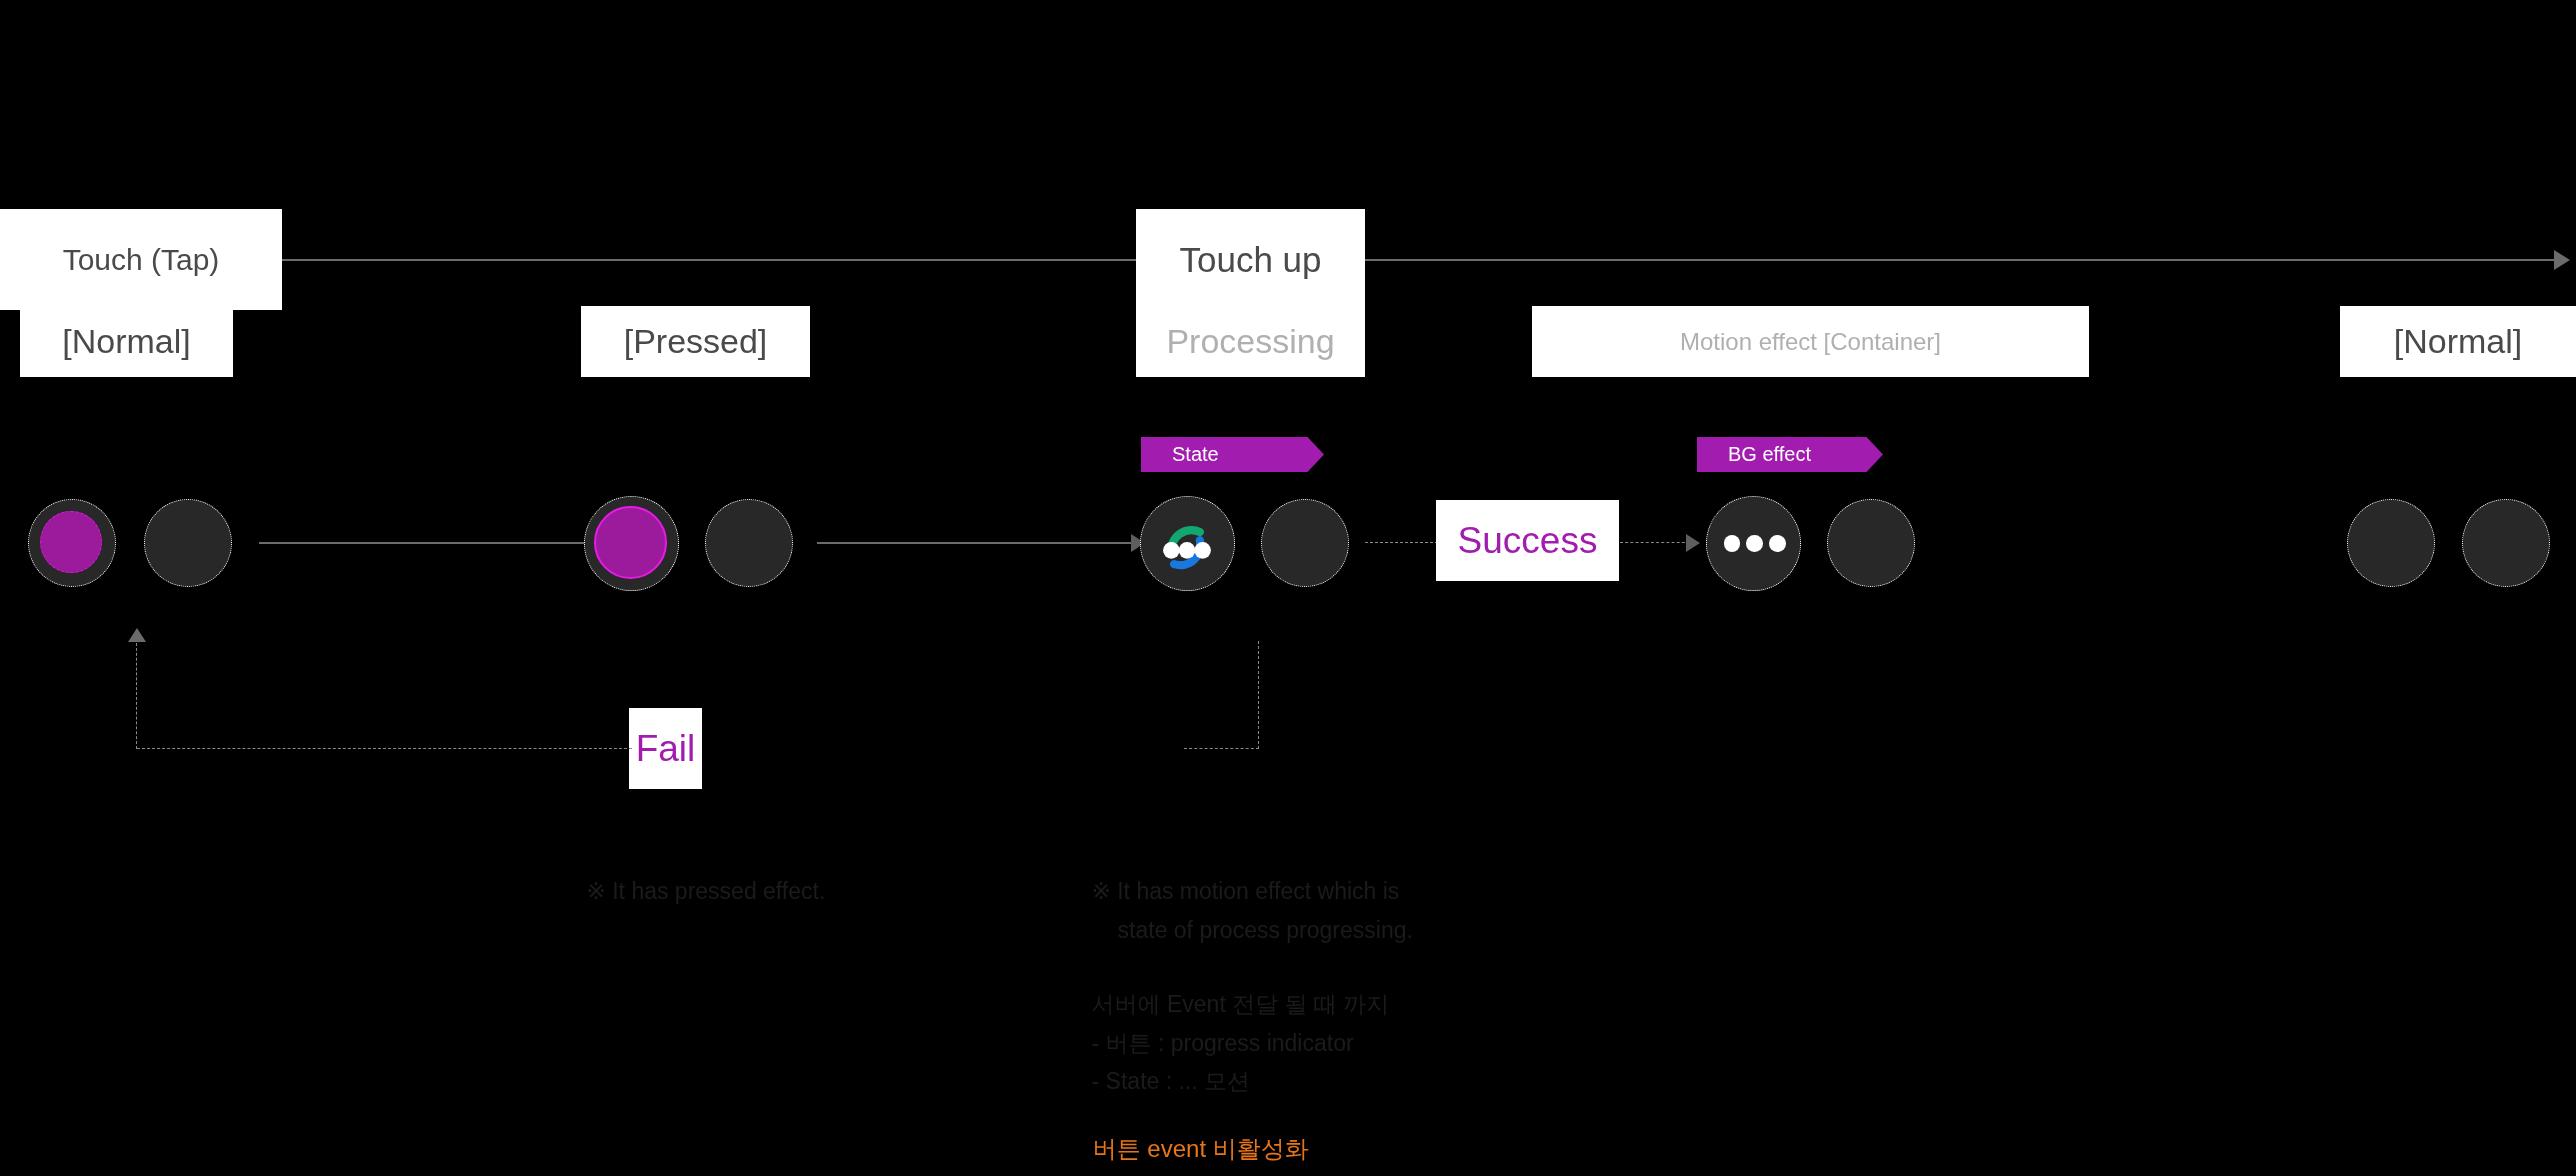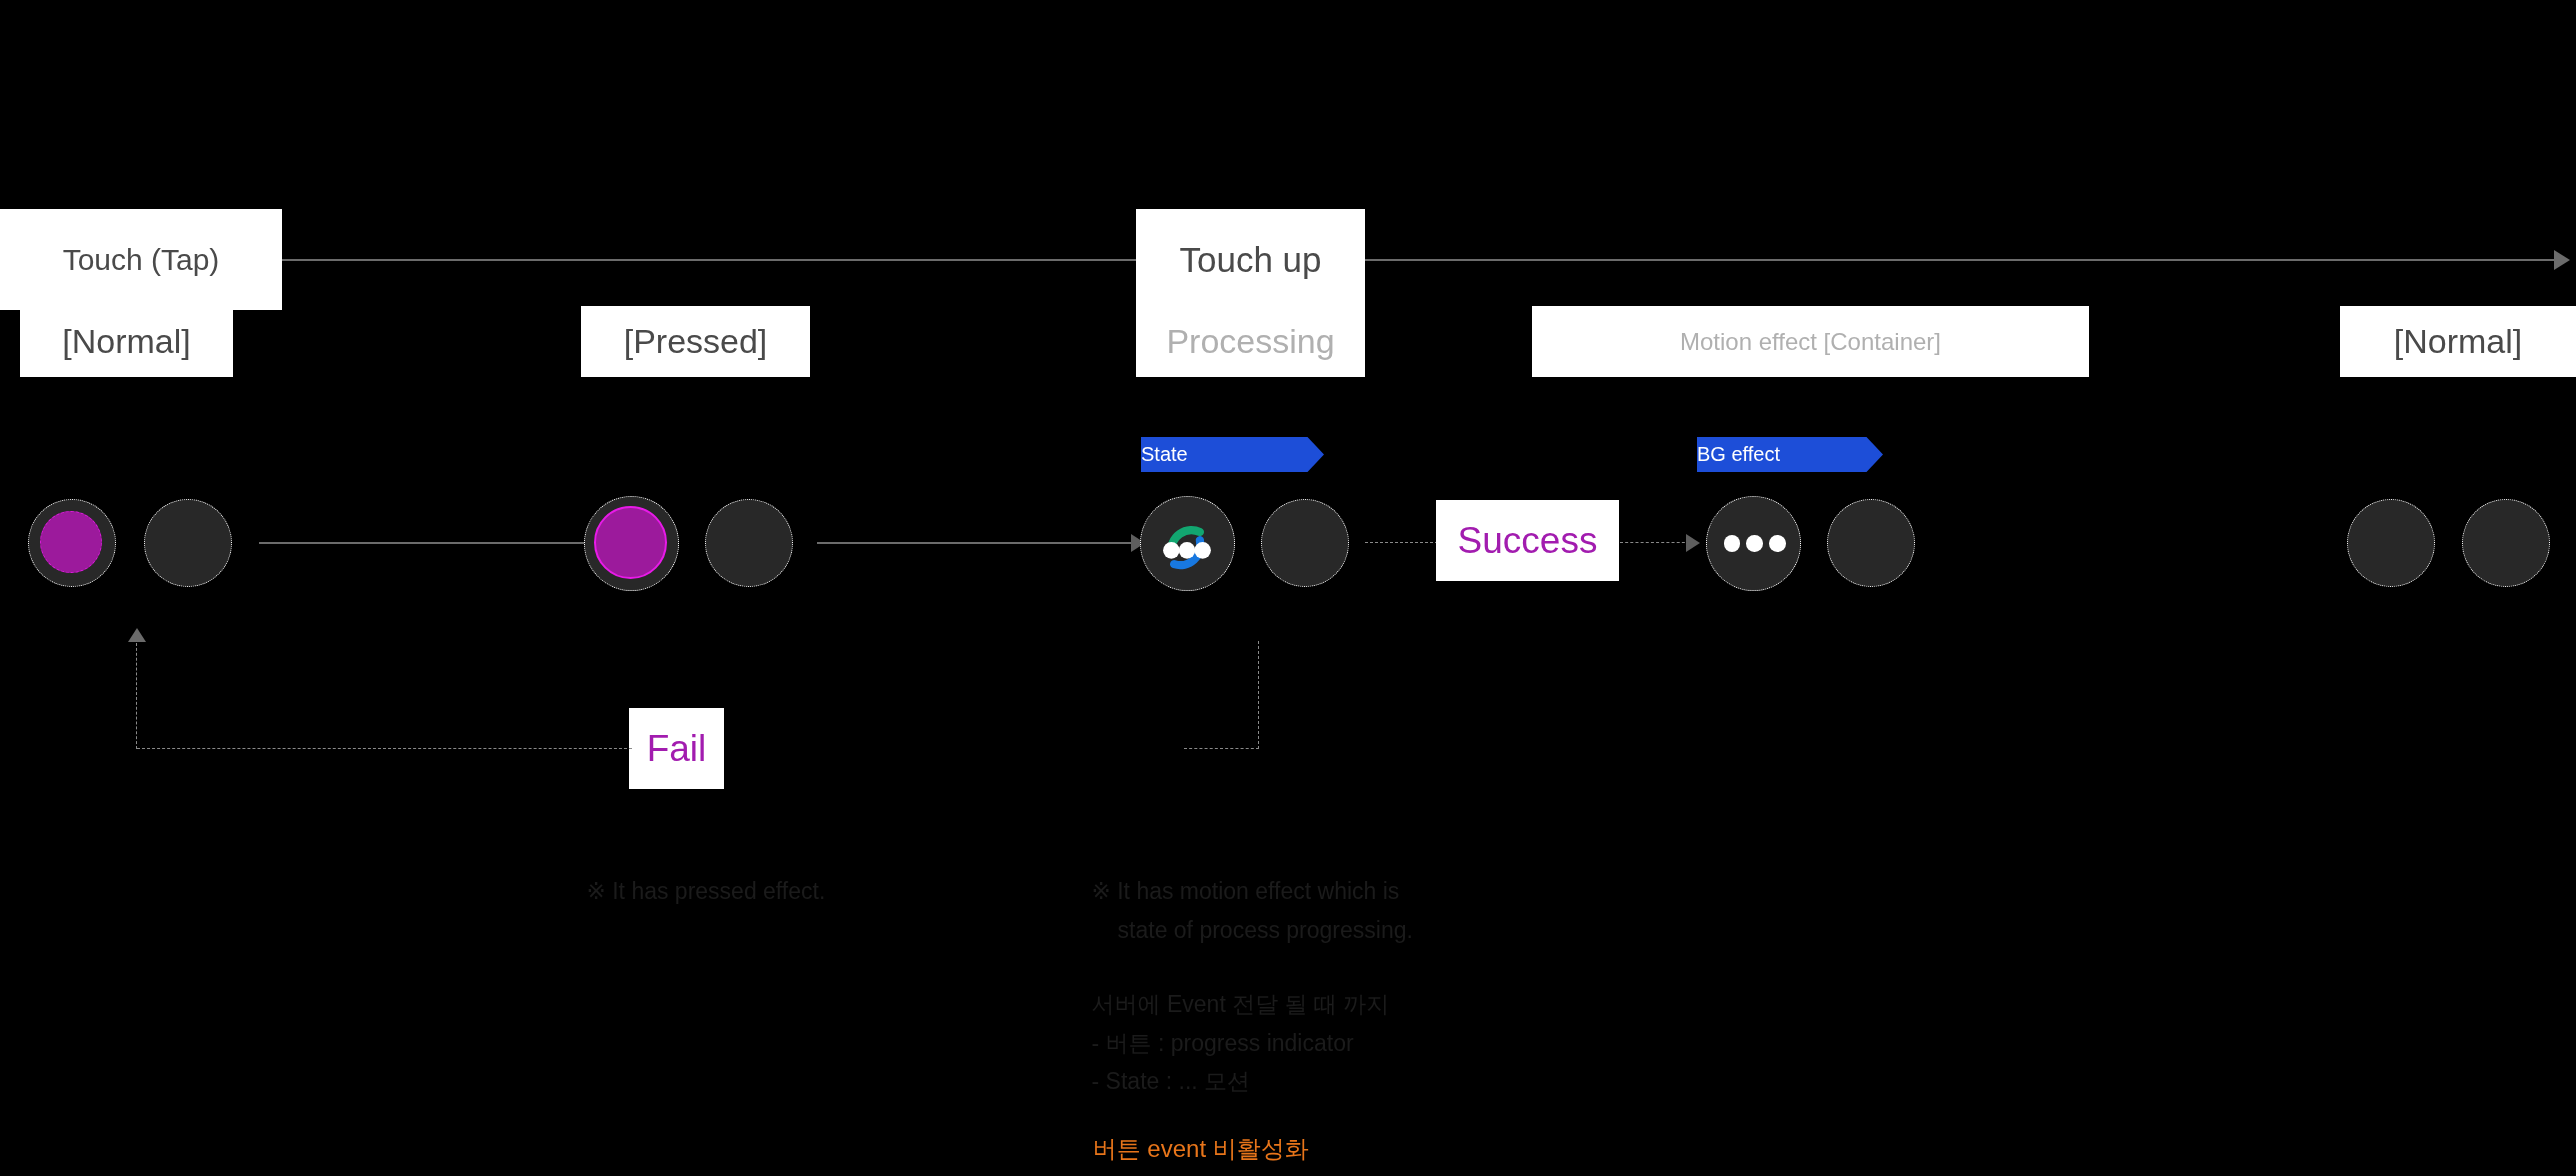--- a/index.html
+++ b/index.html
@@ -104,25 +104,25 @@
     border: 1.8px dashed #e01ae0;
   }
   .inner-pressed {
     background: #9c1a9c;
     border: 2.7px solid #e81ae8;
   }
 
   
   .tag {
     position: absolute;
-    background: #1d4ed8;
+    background: #a21caf;
     color: #ffffff;
     display: flex;
     align-items: center;
-    padding-left: 0;
+    padding-left: 31px;
     box-sizing: border-box;
     clip-path: polygon(0 0, calc(100% - 16.5px) 0, 100% 50%, calc(100% - 16.5px) 100%, 0 100%);
     white-space: nowrap;
   }
 
   
   .dot {
     position: absolute;
     background: #ffffff;
     border-radius: 50%;
@@ -228,21 +228,21 @@
     <div class="dot" style="left:62px; top:38px; width:16.5px; height:16.5px;"></div>
   </div>
   <div class="btn-circle" style="left:1827px; top:499px; width:88px; height:88px;"></div>
 
   <div class="btn-circle" style="left:2347px; top:499px; width:88px; height:88px;"></div>
   <div class="btn-circle" style="left:2462px; top:499px; width:88px; height:88px;"></div>
 
   <div class="dash-v" style="left:1258px; top:641px; height:108px;"></div>
   <div class="dash-h" style="left:1184px; top:748px; width:75px;"></div>
 
-  <div class="chip mid" style="left:629px; top:708px; width:95px; height:81px; font-size:37px;">
+  <div class="chip mid" style="left:629px; top:708px; width:73px; height:81px; font-size:37px;">
     <span>Fail</span>
   </div>
 
   <div class="dash-h" style="left:137px; top:748px; width:495px;"></div>
   <div class="dash-v" style="left:136px; top:643px; height:106px;"></div>
   <div class="dash-arrow-up" style="left:128px; top:628px;"></div>
 
   <div class="note" style="left:561px; top:838px; font-size:23px;">
     <span>※ It has pressed effect.</span>
   </div>

